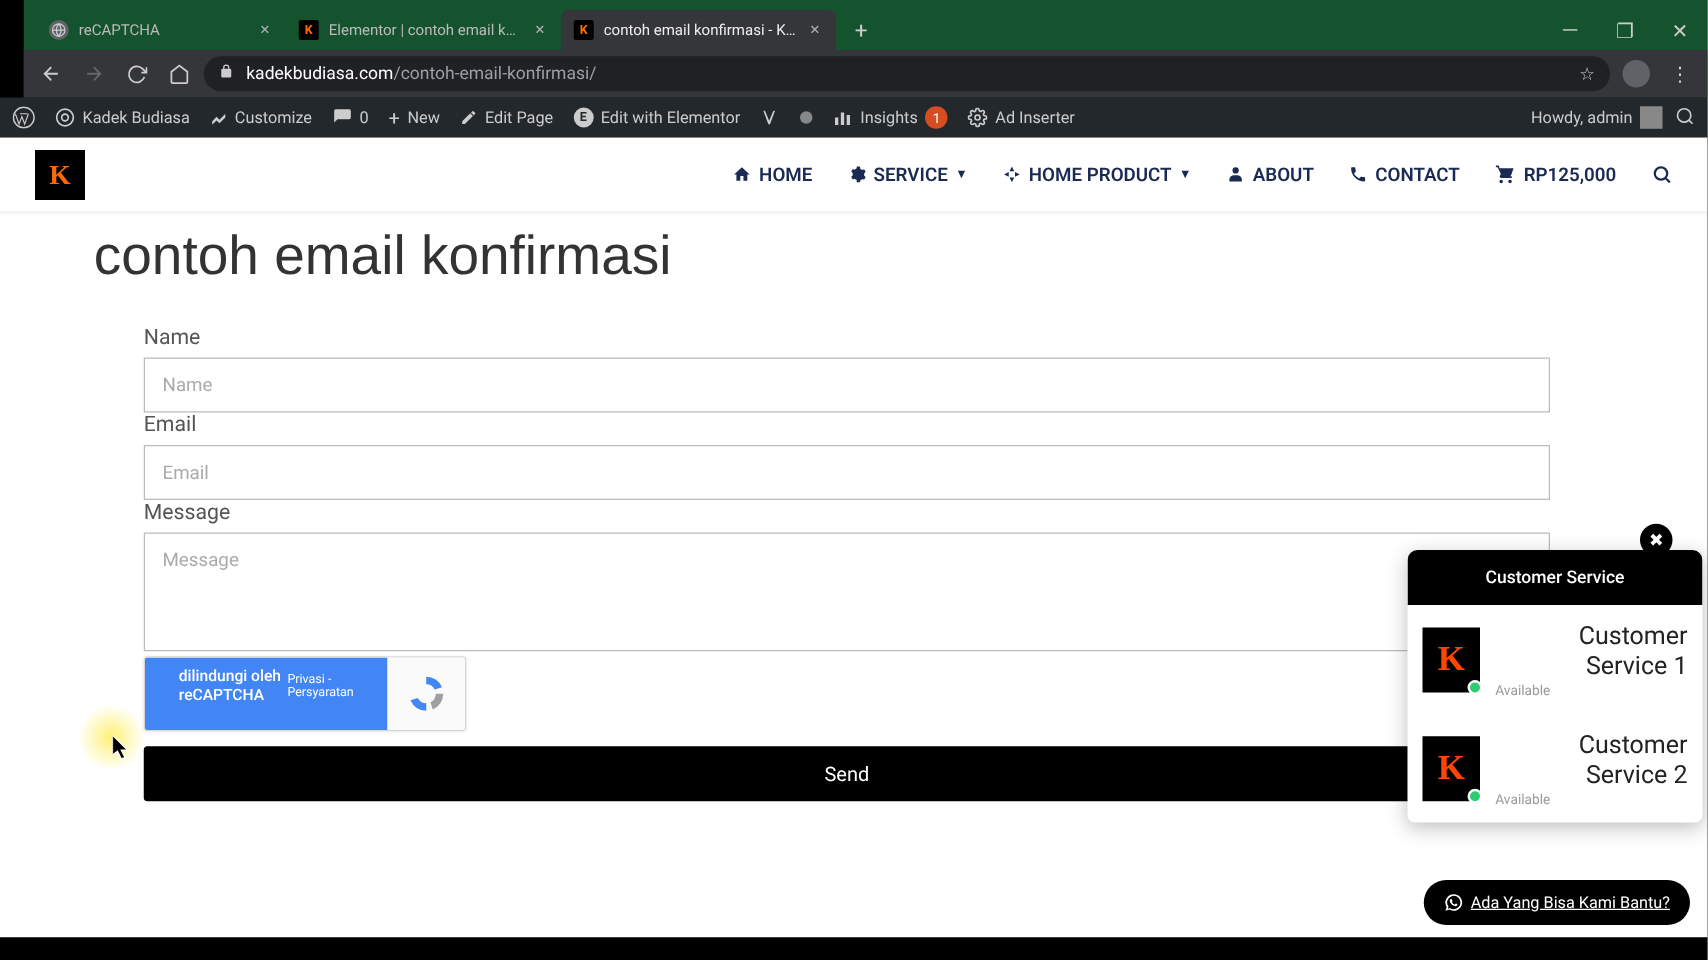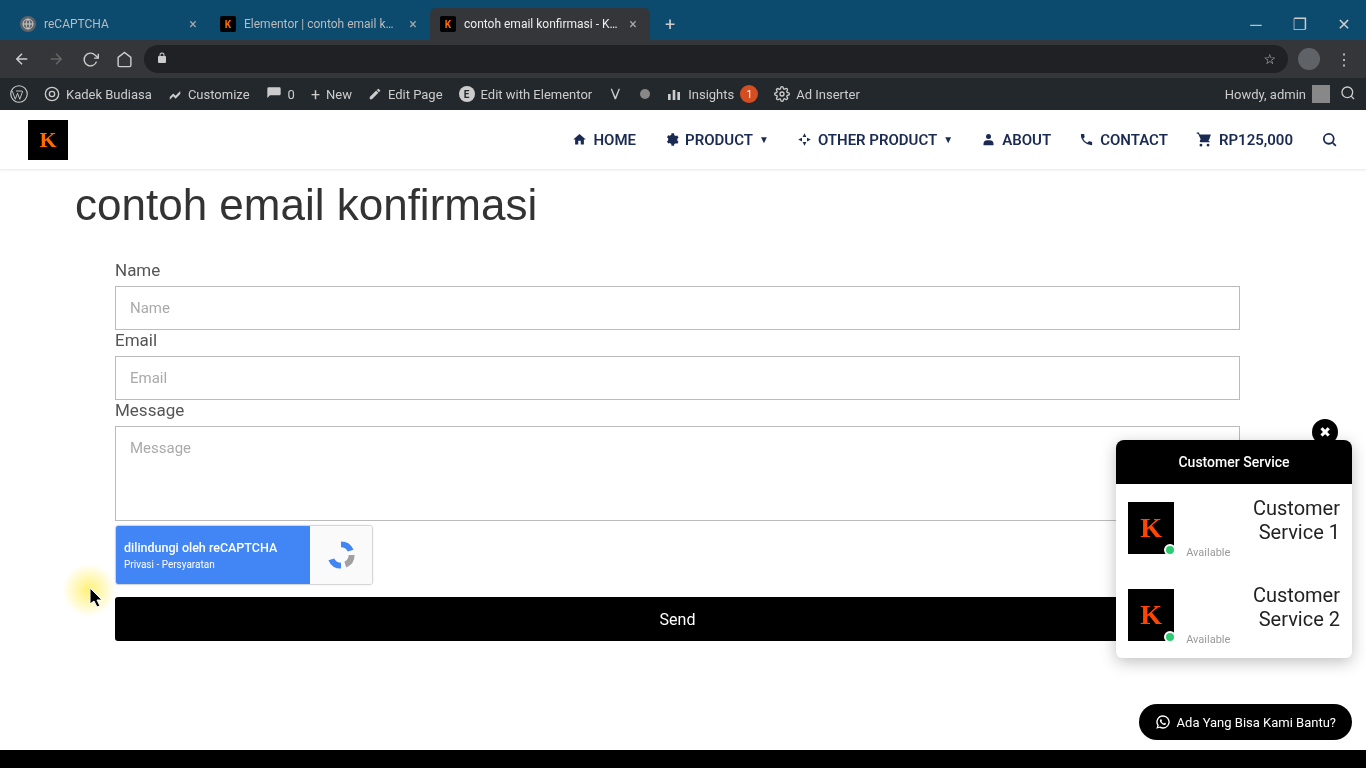--- a/index.html
+++ b/index.html
@@ -1,19 +1,19 @@
 <!DOCTYPE html>
 <html><head>
 <meta charset="utf-8">
 <style>
   * { margin: 0; padding: 0; box-sizing: border-box; font-family: -apple-system, BlinkMacSystemFont, "Segoe UI", Roboto, sans-serif; }
   body { background: #000; width: 1366px; height: 768px; overflow: hidden; position: relative; }
 
   
-  .browser-top { background: #0c4a6e; }
+  .browser-top { background: #14532d; margin-left: 19px; }
   .tabs-row { display: flex; align-items: center; height: 40px; padding-left: 10px; padding-top: 8px; }
   .tab { display: flex; align-items: center; height: 32px; padding: 0 10px; color: #bbb; font-size: 12px; max-width: 220px; min-width: 200px; border-radius: 6px 6px 0 0; position: relative; cursor: pointer; }
   .tab.active { background: #35363a; color: #eee; }
   .tab .favicon { width: 16px; height: 16px; margin-right: 8px; flex-shrink: 0; border-radius: 2px; display:flex; align-items:center; justify-content:center; font-size:10px; }
   .tab .title { flex: 1; white-space: nowrap; overflow: hidden; text-overflow: ellipsis; }
   .tab .close { width: 14px; height: 14px; margin-left: 6px; color: #aaa; display:flex; align-items:center; justify-content:center; font-size:14px; }
   .new-tab { width: 28px; height: 28px; color: #ccc; display:flex; align-items:center; justify-content:center; font-size:18px; cursor:pointer; margin-left:6px; }
   .window-controls { margin-left: auto; display: flex; }
   .window-controls div { width: 44px; height: 32px; color: #ccc; display:flex; align-items:center; justify-content:center; cursor:pointer; }
 
@@ -49,41 +49,41 @@
   .page-title { font-size: 44px; font-weight: 300; color: #333; font-family: "Segoe UI Light","Segoe UI",sans-serif; margin-bottom: 30px; }
 
   .form { padding-left: 40px; padding-right: 0px; max-width: 1165px; }
   .field-label { font-size: 17px; color: #555; margin-bottom: 6px; }
   .text-input, .text-area { width: 100%; border: 1px solid #bbb; padding: 12px 14px; font-size: 15px; color:#333; background:#fff; }
   .text-input::placeholder, .text-area::placeholder { color:#aaa; }
   .field { }
   .text-area { height: 95px; resize: vertical; }
 
   .recaptcha { display:flex; width:258px; height:60px; border:1px solid #d6d6d6; border-radius:3px; overflow:hidden; margin-bottom:12px; box-shadow:0 0 3px rgba(0,0,0,.08); }
-  .rc-left { background:#4285f4; color:#fff; flex:1; padding:8px 8px; font-size:12px; display:flex; flex-direction:column; justify-content:center; }
+  .rc-left { background:#4285f4; color:#fff; flex:1; padding:8px 27px; font-size:12px; display:flex; flex-direction:row; justify-content:center; }
   .rc-left .main { font-size:12.5px; font-weight:500; }
   .rc-left .sub { font-size:10px; margin-top:4px; }
   .rc-left .sub a { color:#fff; text-decoration:none; }
   .rc-right { width:62px; background:#fafafa; display:flex; align-items:center; justify-content:center; }
   .rc-logo { width:34px; height:34px; position:relative; }
 
   .send-btn { width: 100%; height: 44px; background: #000000; color: #fff; border:none; font-size: 16px; cursor:pointer; border-radius:3px; }
 
   
   .cs-close { position: absolute; right: 28px; top: 309px; width: 26px; height: 26px; background:#000; border-radius:50%; color:#fff; display:flex; align-items:center; justify-content:center; cursor:pointer; font-size:14px; z-index:30; }
-  .cs-panel { position: absolute; right: 14px; top: 330px; width: 236px; background:#fff; border-radius:8px 8px 6px 6px; box-shadow:0 4px 16px rgba(0,0,0,.25); overflow:hidden; z-index:20; }
+  .cs-panel { position: absolute; right: 4px; top: 330px; width: 236px; background:#fff; border-radius:8px 8px 6px 6px; box-shadow:0 4px 16px rgba(0,0,0,.25); overflow:hidden; z-index:20; }
   .cs-header { background:#000; color:#fff; text-align:center; padding:14px 0; font-size:14px; font-weight:500; }
   .cs-item { display:flex; align-items:center; padding:12px; gap:12px; }
   .cs-avatar { width:52px; height:52px; background:#000; position:relative; display:flex; align-items:center; justify-content:center; }
   .cs-avatar .k { color:#ff4500; font-size:28px; font-weight:bold; font-family:Georgia,serif; }
   .cs-dot { position:absolute; right:-2px; bottom:-2px; width:12px; height:12px; background:#2ecc71; border-radius:50%; border:2px solid #fff; }
   .cs-name { font-size:20px; font-weight:400; color:#222;text-align:right; }
   .cs-status { font-size:11px; color:#999; margin-top:2px; }
 
-  .help-bubble { position:absolute; right:14px; bottom:10px; background:#000; color:#fff; padding:10px 16px; border-radius:20px; font-size:13px; display:flex; align-items:center; gap:6px; cursor:pointer; z-index:20; }
+  .help-bubble { position:absolute; right:14px; bottom:10px; background:#000; color:#fff; padding:10px 16px; border-radius:20px; font-size:13px; display:flex; align-items:center; gap:6px; cursor:pointer; z-index:20;text-decoration:underline; }
 
   .cursor-highlight { position:absolute; width:54px; height:54px; border-radius:50%; background:radial-gradient(circle, rgba(255,235,59,.7) 0%, rgba(255,235,59,0) 70%); left:62px; top:453px; z-index:40; pointer-events:none; }
   .cursor-arrow { position:absolute; left:90px; top:478px; z-index:41; pointer-events:none; }
 
   .letterbox-bottom { position:absolute; left:0; right:0; bottom:0; height:18px; background:#000; }
 </style>
 </head>
 <body>
 
 <div class="browser-top">
@@ -135,20 +135,21 @@
       </div>
     <div class="nav-btn">
         <svg width="17" height="17" viewBox="0 0 24 24" fill="none" stroke="currentColor" stroke-width="2">
           <path d="M3 9l9-7 9 7v11a2 2 0 01-2 2H5a2 2 0 01-2-2z"></path>
         </svg>
       </div>
     <div class="addr-bar">
       <span class="lock"><svg width="12" height="12" viewBox="0 0 24 24" fill="currentColor">
             <path d="M18 8h-1V6a5 5 0 00-10 0v2H6a2 2 0 00-2 2v10a2 2 0 002 2h12a2 2 0 002-2V10a2 2 0 00-2-2zM9 6a3 3 0 016 0v2H9z"></path>
           </svg></span>
+      <span class="addr-text"><span class="domain">kadekbudiasa.com</span><span class="path">/contoh-email-konfirmasi/</span></span>
       <span class="star">☆</span>
     </div>
     <div class="avatar-small"></div>
     <div class="menu-dots">⋮</div>
   </div>
 </div>
 
 <div class="wp-bar">
   <div class="wp-item">
       <svg width="18" height="18" viewBox="0 0 24 24" fill="#ccc">
@@ -237,28 +238,28 @@
       <div class="nav-item">
           <svg width="15" height="15" viewBox="0 0 24 24" fill="currentColor">
             <path d="M10 20v-6h4v6h5v-8h3L12 3 2 12h3v8z"></path>
           </svg>
           <span>HOME</span>
         </div>
       <div class="nav-item">
           <svg width="15" height="15" viewBox="0 0 24 24" fill="currentColor">
             <path d="M12 8a4 4 0 100 8 4 4 0 000-8zm9.4 4a7.5 7.5 0 00-.14-1.4l2-1.56-2-3.46-2.35.95a7.5 7.5 0 00-2.42-1.4L16 2h-4l-.49 2.63a7.5 7.5 0 00-2.42 1.4l-2.35-.95-2 3.46 2 1.56A7.5 7.5 0 006.6 12a7.5 7.5 0 00.14 1.4l-2 1.56 2 3.46 2.35-.95a7.5 7.5 0 002.42 1.4L12 22h4l.49-2.63a7.5 7.5 0 002.42-1.4l2.35.95 2-3.46-2-1.56c.09-.46.14-.93.14-1.4z"></path>
           </svg>
-          <span>PRODUCT</span>
+          <span>SERVICE</span>
           <span class="chev">▼</span>
         </div>
       <div class="nav-item">
           <svg width="15" height="15" viewBox="0 0 24 24" fill="currentColor">
             <path d="M12 2l3 6h-6l3-6zm0 20l-3-6h6l-3 6zM2 12l6-3v6l-6-3zm20 0l-6 3V9l6 3z"></path>
           </svg>
-          <span>OTHER PRODUCT</span>
+          <span>HOME PRODUCT</span>
           <span class="chev">▼</span>
         </div>
       <div class="nav-item">
           <svg width="15" height="15" viewBox="0 0 24 24" fill="currentColor">
             <circle cx="12" cy="7" r="4"></circle>
             <path d="M4 21v-2a6 6 0 016-6h4a6 6 0 016 6v2"></path>
           </svg>
           <span>ABOUT</span>
         </div>
       <div class="nav-item">

